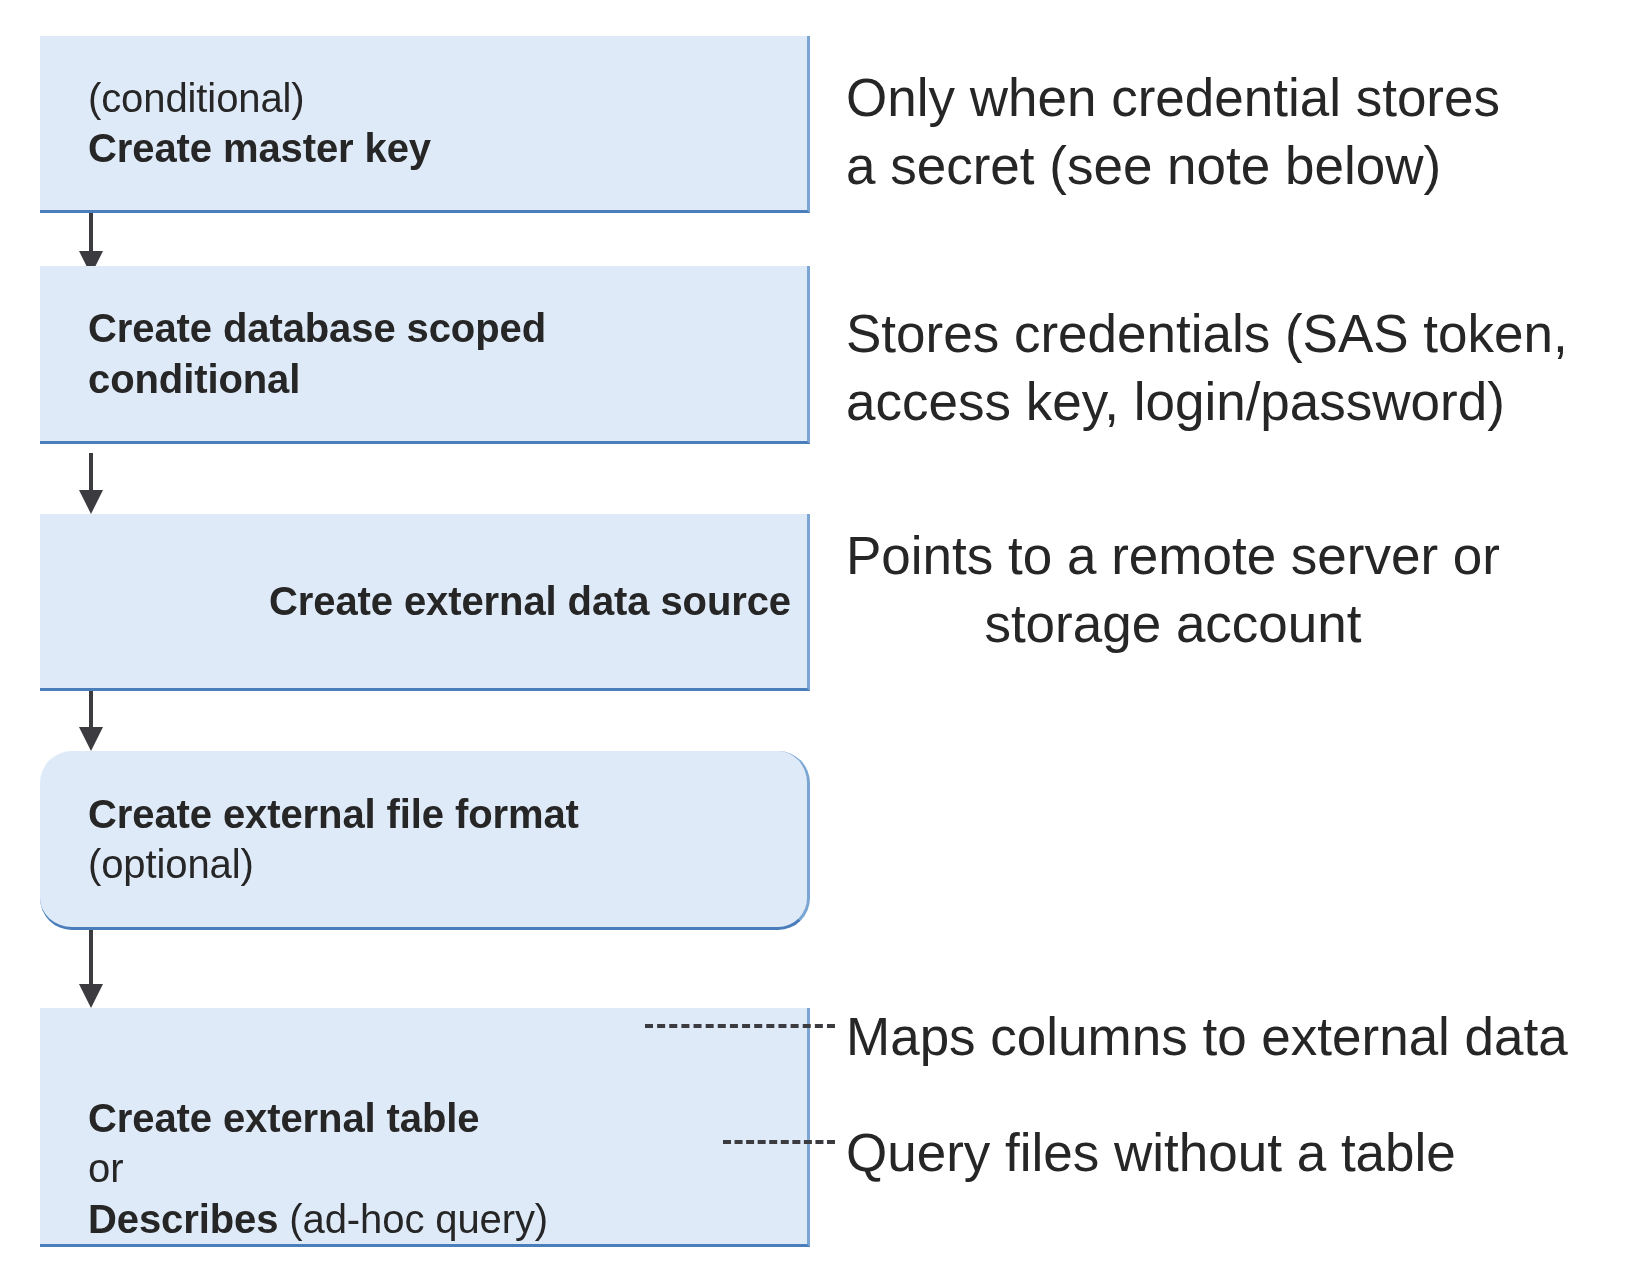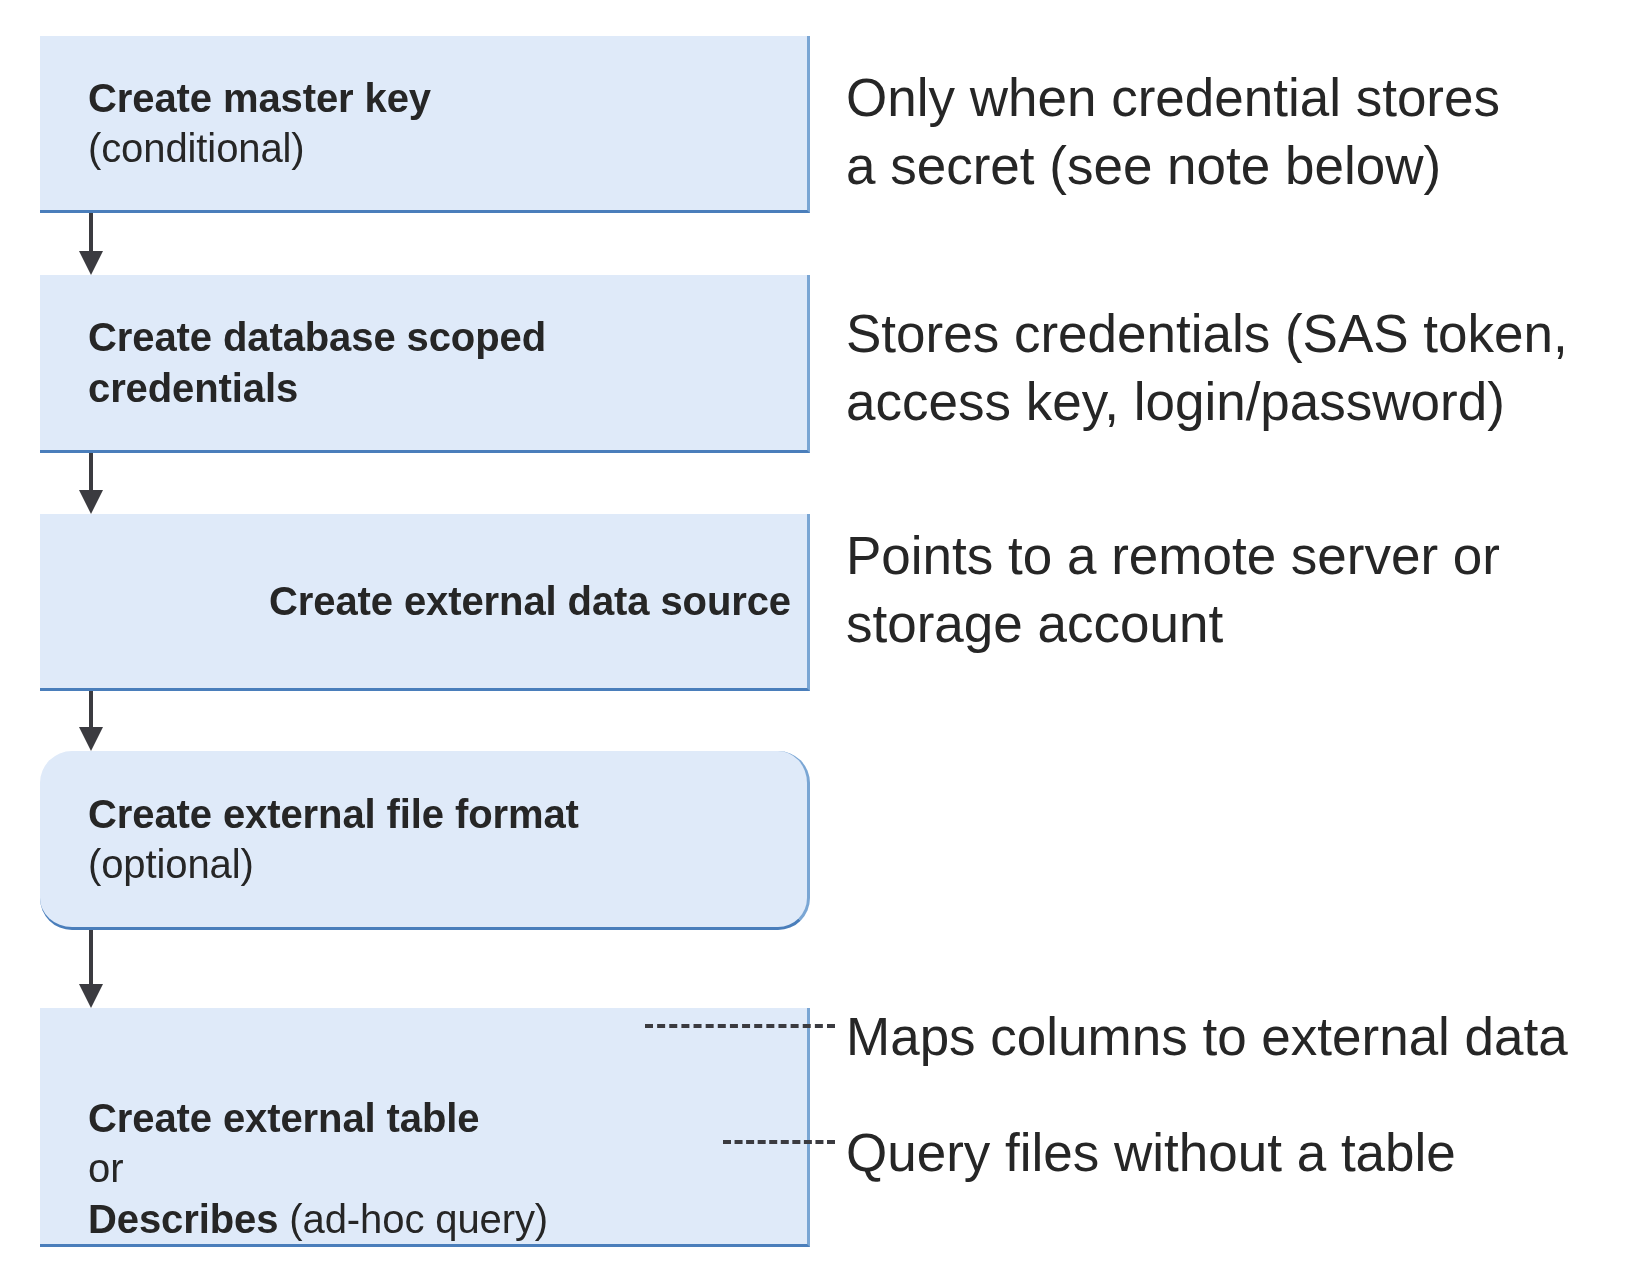--- a/index.html
+++ b/index.html
@@ -45,21 +45,21 @@
     font-size: 40px;
     line-height: 1.26;
     letter-spacing: -0.1px;
     white-space: nowrap;
   }
   .line.b { font-weight: bold; }
   .line.n { font-weight: normal; }
 
   
   #box-1 { top: 36px;   height: 177px; }
-  #box-2 { top: 275px;  height: 178px; }
+  #box-2 { top: 266px;  height: 178px; }
   #box-3 { top: 514px;  height: 177px; text-align: right; }
   #box-4 { top: 751px;  height: 179px; border-radius: 32px; }
   #box-5 { top: 1008px; height: 239px; justify-content: flex-end; }
 
   
   .arrow {
     position: absolute;
     left: 79px;
     width: 24px;
   }
@@ -106,48 +106,48 @@
     position: absolute;
     left: 846px;
     font-size: 53px;
     line-height: 1.28;
     font-weight: normal;
     white-space: pre-line;
     color: #262626;
   }
   #note-1 { top: 64px; }
   #note-2 { top: 300px; }
-  #note-3 { top: 522px; }
+  #note-3 { top: 522px; text-align: center; }
   #note-4 { top: 734px; }
   #note-5a { top: 1003px; }
   #note-5b { top: 1119px; }
 </style>
 </head>
 <body>
 
 <div id="canvas">
 
   <div class="box" id="box-1">
     <div class="box-inner">
+      <div class="line n">(conditional)</div>
       <div class="line b">Create master key</div>
-      <div class="line n">(conditional)</div>
     </div>
   </div>
   <div class="note" id="note-1">Only when credential stores
 a secret (see note below)</div>
 
   <div class="arrow" id="arrow-1">
     <div class="stem"></div>
     <div class="head"></div>
   </div>
 
   <div class="box" id="box-2">
     <div class="box-inner">
       <div class="line b">Create database scoped</div>
-      <div class="line b">credentials</div>
+      <div class="line b">conditional</div>
     </div>
   </div>
   <div class="note" id="note-2">Stores credentials (SAS token,
 access key, login/password)</div>
 
   <div class="arrow" id="arrow-2">
     <div class="stem"></div>
     <div class="head"></div>
   </div>
 

